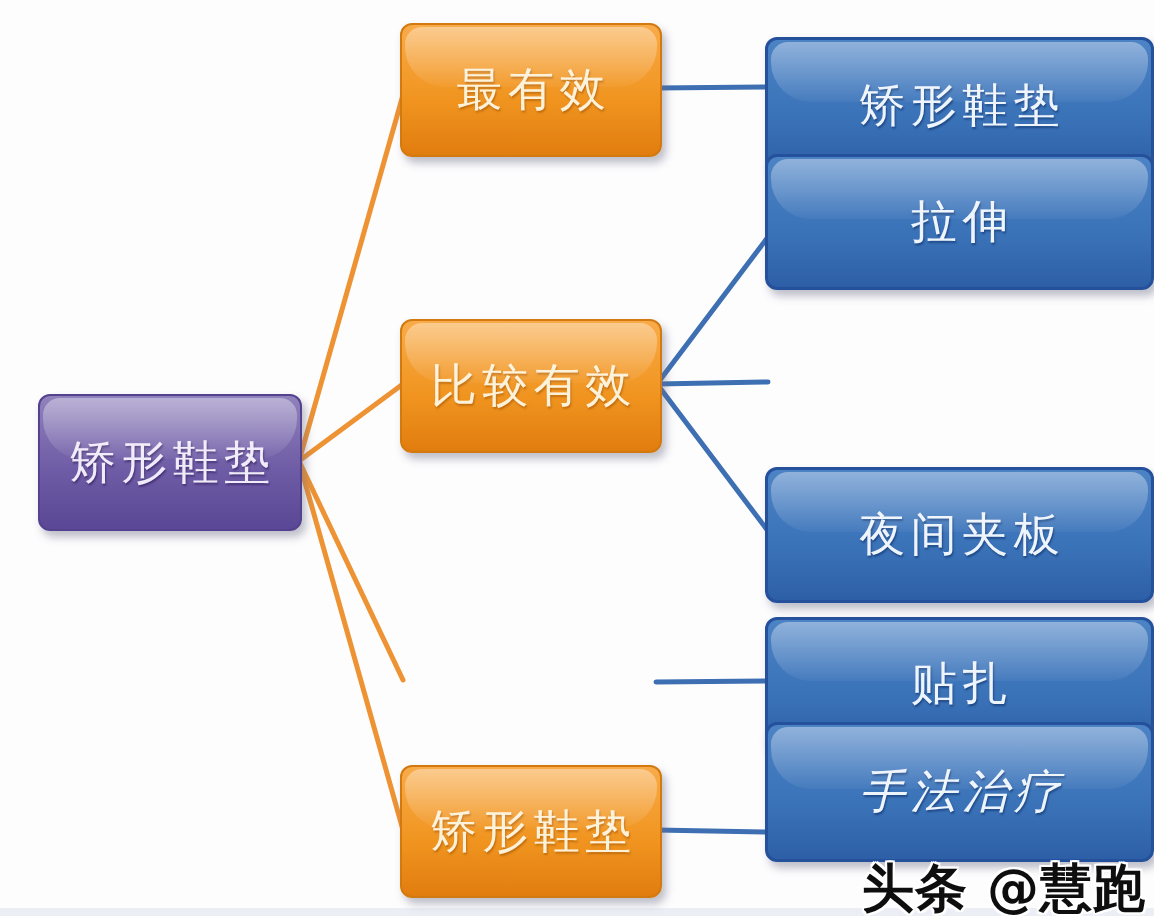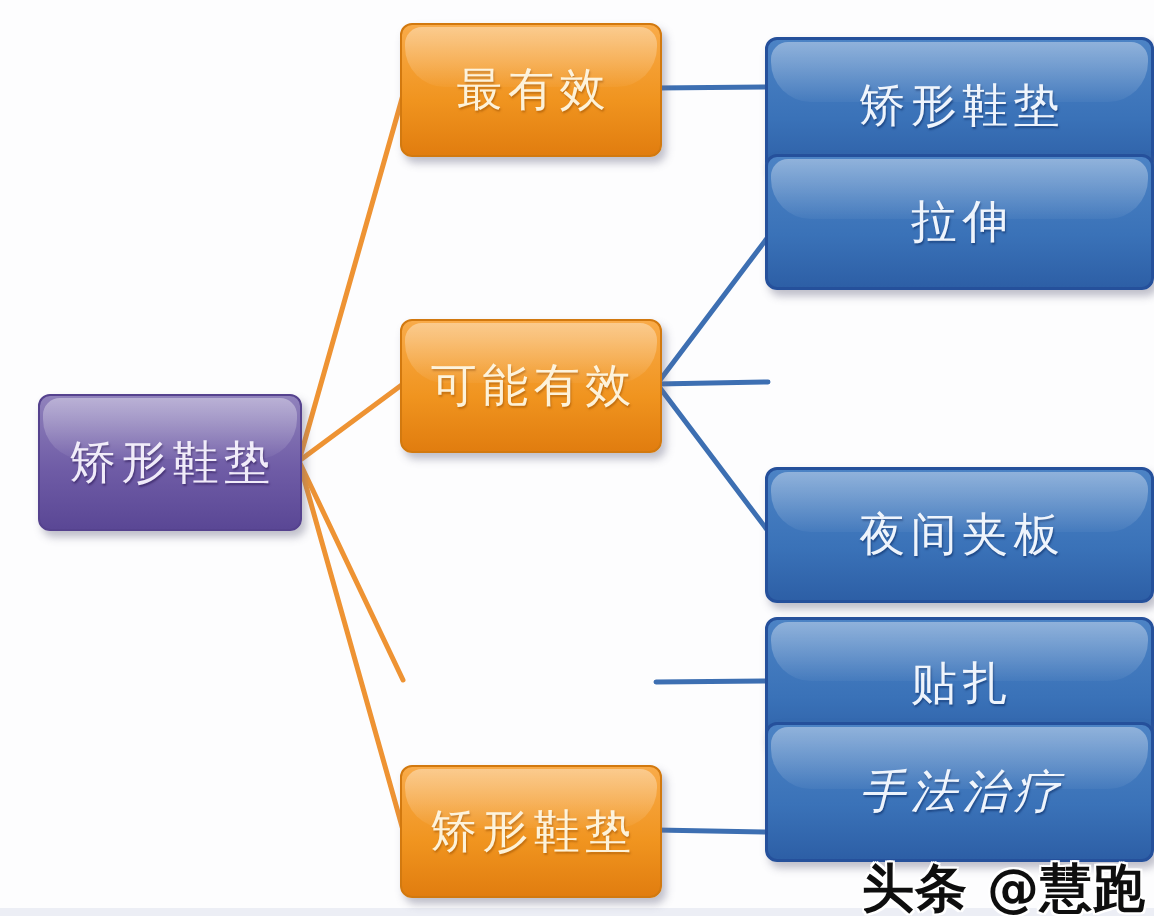--- a/index.html
+++ b/index.html
@@ -86,21 +86,21 @@
   </svg>
 
   <div class="node node-root" id="n-root">
     <span>矫形鞋垫</span>
   </div>
 
   <div class="node node-category" id="n-most">
     <span>最有效</span>
   </div>
   <div class="node node-category" id="n-fairly">
-    <span>可能有效</span>
+    <span>比较有效</span>
   </div>
   <div class="node node-category" id="n-possibly">
     <span>矫形鞋垫</span>
   </div>
 
   <div class="node node-treatment" id="n-insoles">
     <span>矫形鞋垫</span>
   </div>
   <div class="node node-treatment" id="n-stretch">
     <span>拉伸</span>

